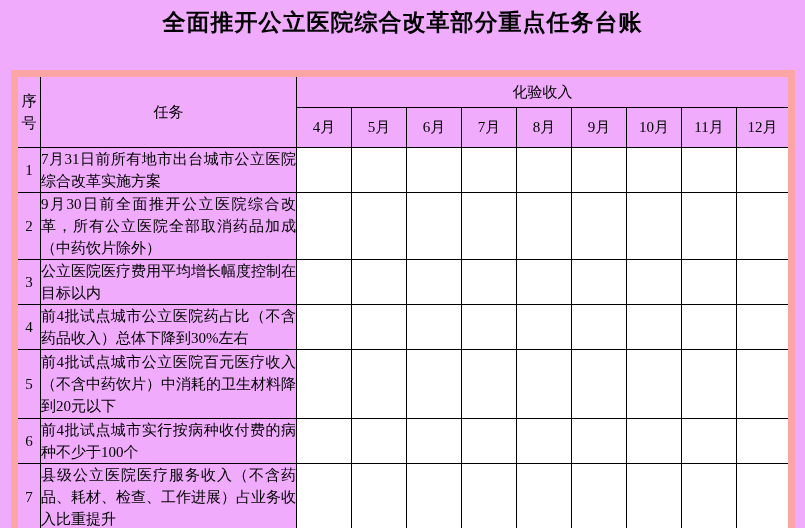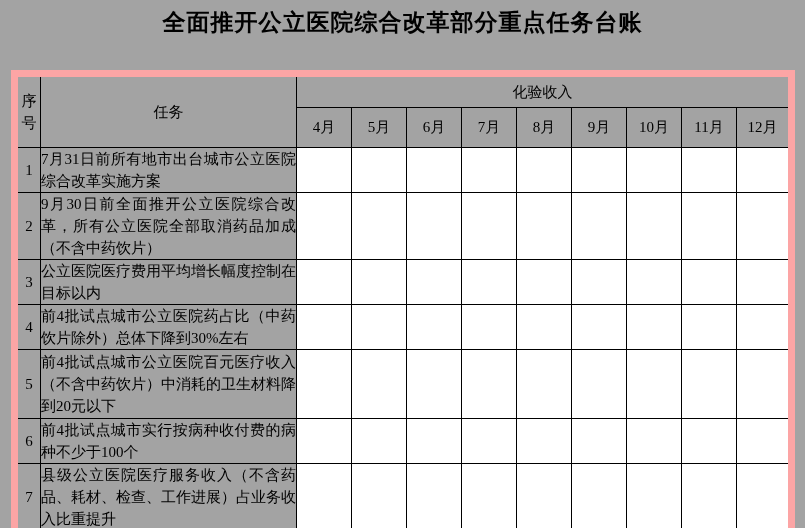--- a/index.html
+++ b/index.html
@@ -4,21 +4,21 @@
 <style>
   html, body {
     margin: 0;
     padding: 0;
     background: #ffffff;
   }
   .page {
     position: relative;
     width: 805px;
     height: 528px;
-    background: #a3a3a3;
+    background: #f0abfc;
     color: #000000;
     font-family: "Liberation Serif", "DejaVu Serif", serif;
     overflow: hidden;
   }
   .doc-title {
     position: absolute;
     top: 8px;
     left: 0;
     width: 100%;
     text-align: center;
@@ -137,21 +137,21 @@
         <td class="cell-progress"></td>
         <td class="cell-progress"></td>
         <td class="cell-progress"></td>
         <td class="cell-progress"></td>
         <td class="cell-progress"></td>
         <td class="cell-progress"></td>
         <td class="cell-progress"></td>
       </tr>
       <tr class="rh2">
         <td class="cell-index">2</td>
-        <td class="cell-task">9月30日前全面推开公立医院综合改革，所有公立医院全部取消药品加成（不含中药饮片）</td>
+        <td class="cell-task">9月30日前全面推开公立医院综合改革，所有公立医院全部取消药品加成（中药饮片除外）</td>
         <td class="cell-progress"></td>
         <td class="cell-progress"></td>
         <td class="cell-progress"></td>
         <td class="cell-progress"></td>
         <td class="cell-progress"></td>
         <td class="cell-progress"></td>
         <td class="cell-progress"></td>
         <td class="cell-progress"></td>
         <td class="cell-progress"></td>
       </tr>
@@ -163,21 +163,21 @@
         <td class="cell-progress"></td>
         <td class="cell-progress"></td>
         <td class="cell-progress"></td>
         <td class="cell-progress"></td>
         <td class="cell-progress"></td>
         <td class="cell-progress"></td>
         <td class="cell-progress"></td>
       </tr>
       <tr class="rh4">
         <td class="cell-index">4</td>
-        <td class="cell-task">前4批试点城市公立医院药占比（中药饮片除外）总体下降到30%左右</td>
+        <td class="cell-task">前4批试点城市公立医院药占比（不含药品收入）总体下降到30%左右</td>
         <td class="cell-progress"></td>
         <td class="cell-progress"></td>
         <td class="cell-progress"></td>
         <td class="cell-progress"></td>
         <td class="cell-progress"></td>
         <td class="cell-progress"></td>
         <td class="cell-progress"></td>
         <td class="cell-progress"></td>
         <td class="cell-progress"></td>
       </tr>

